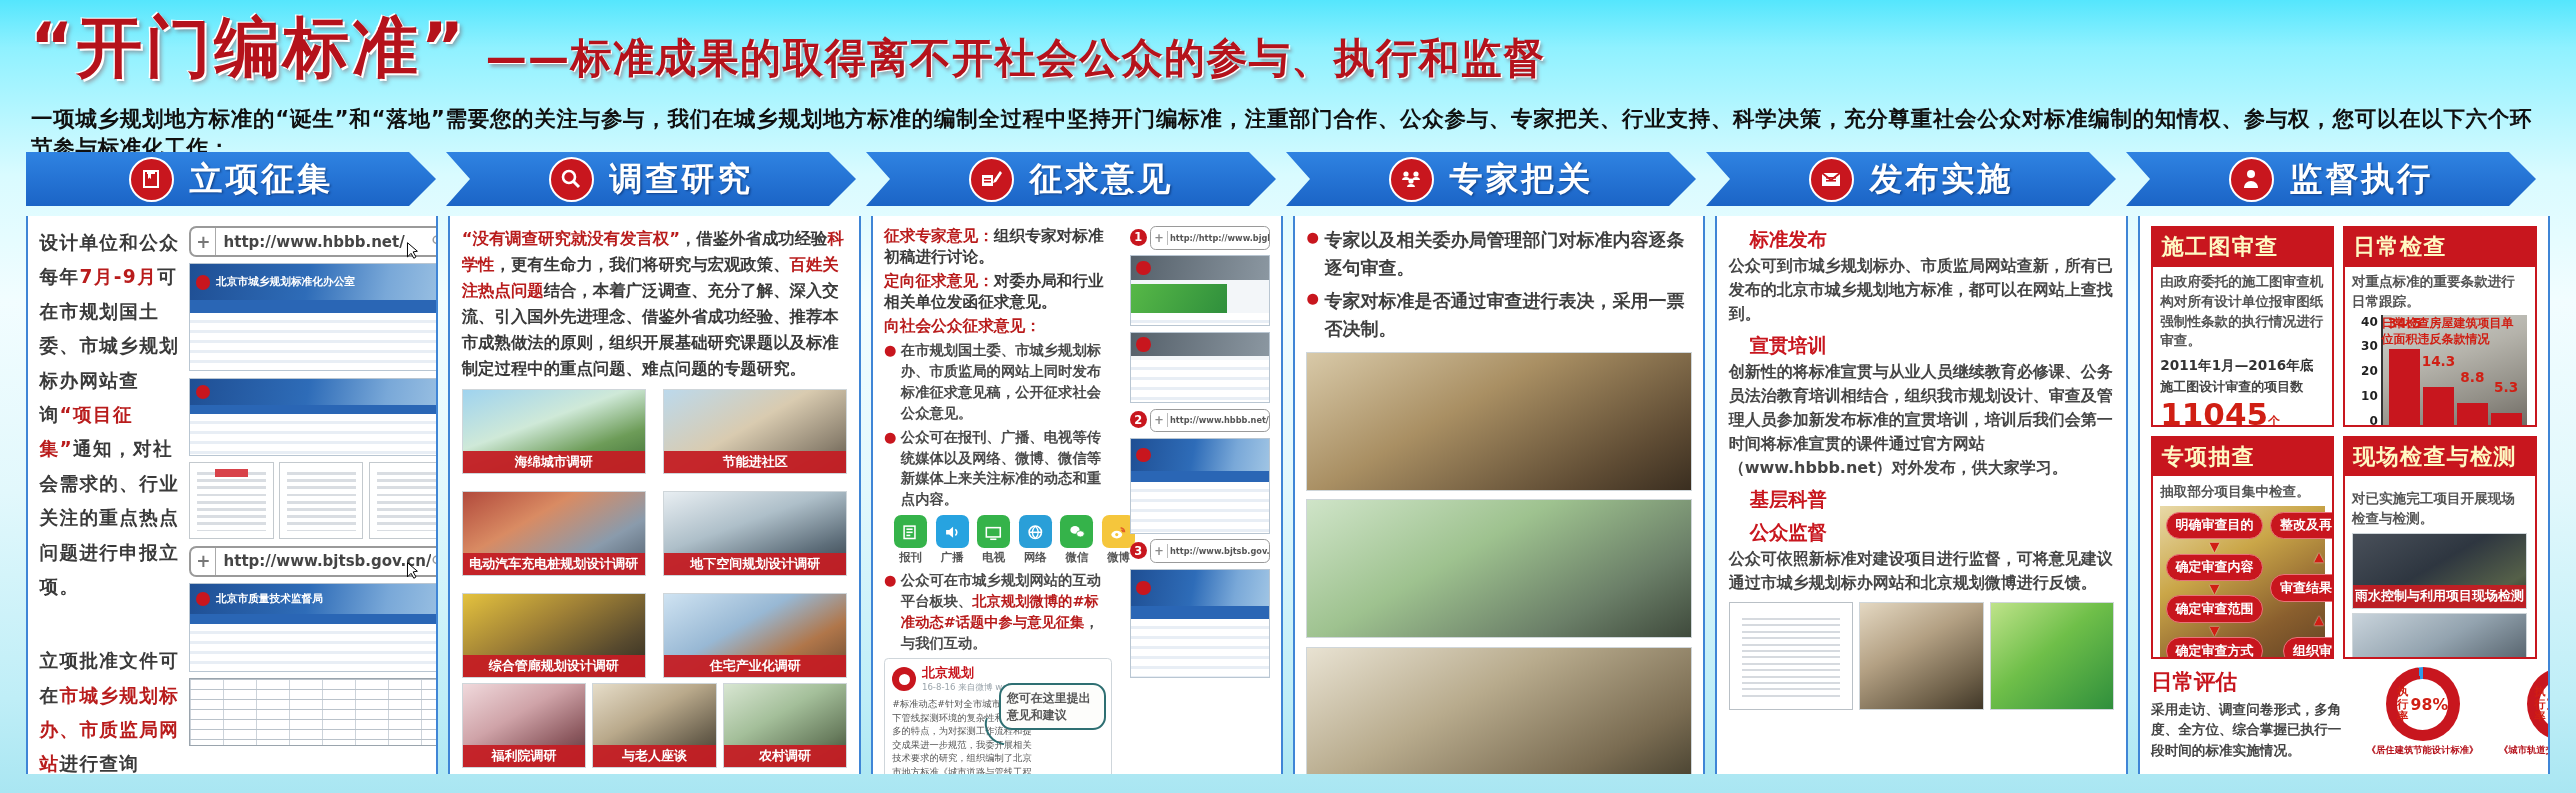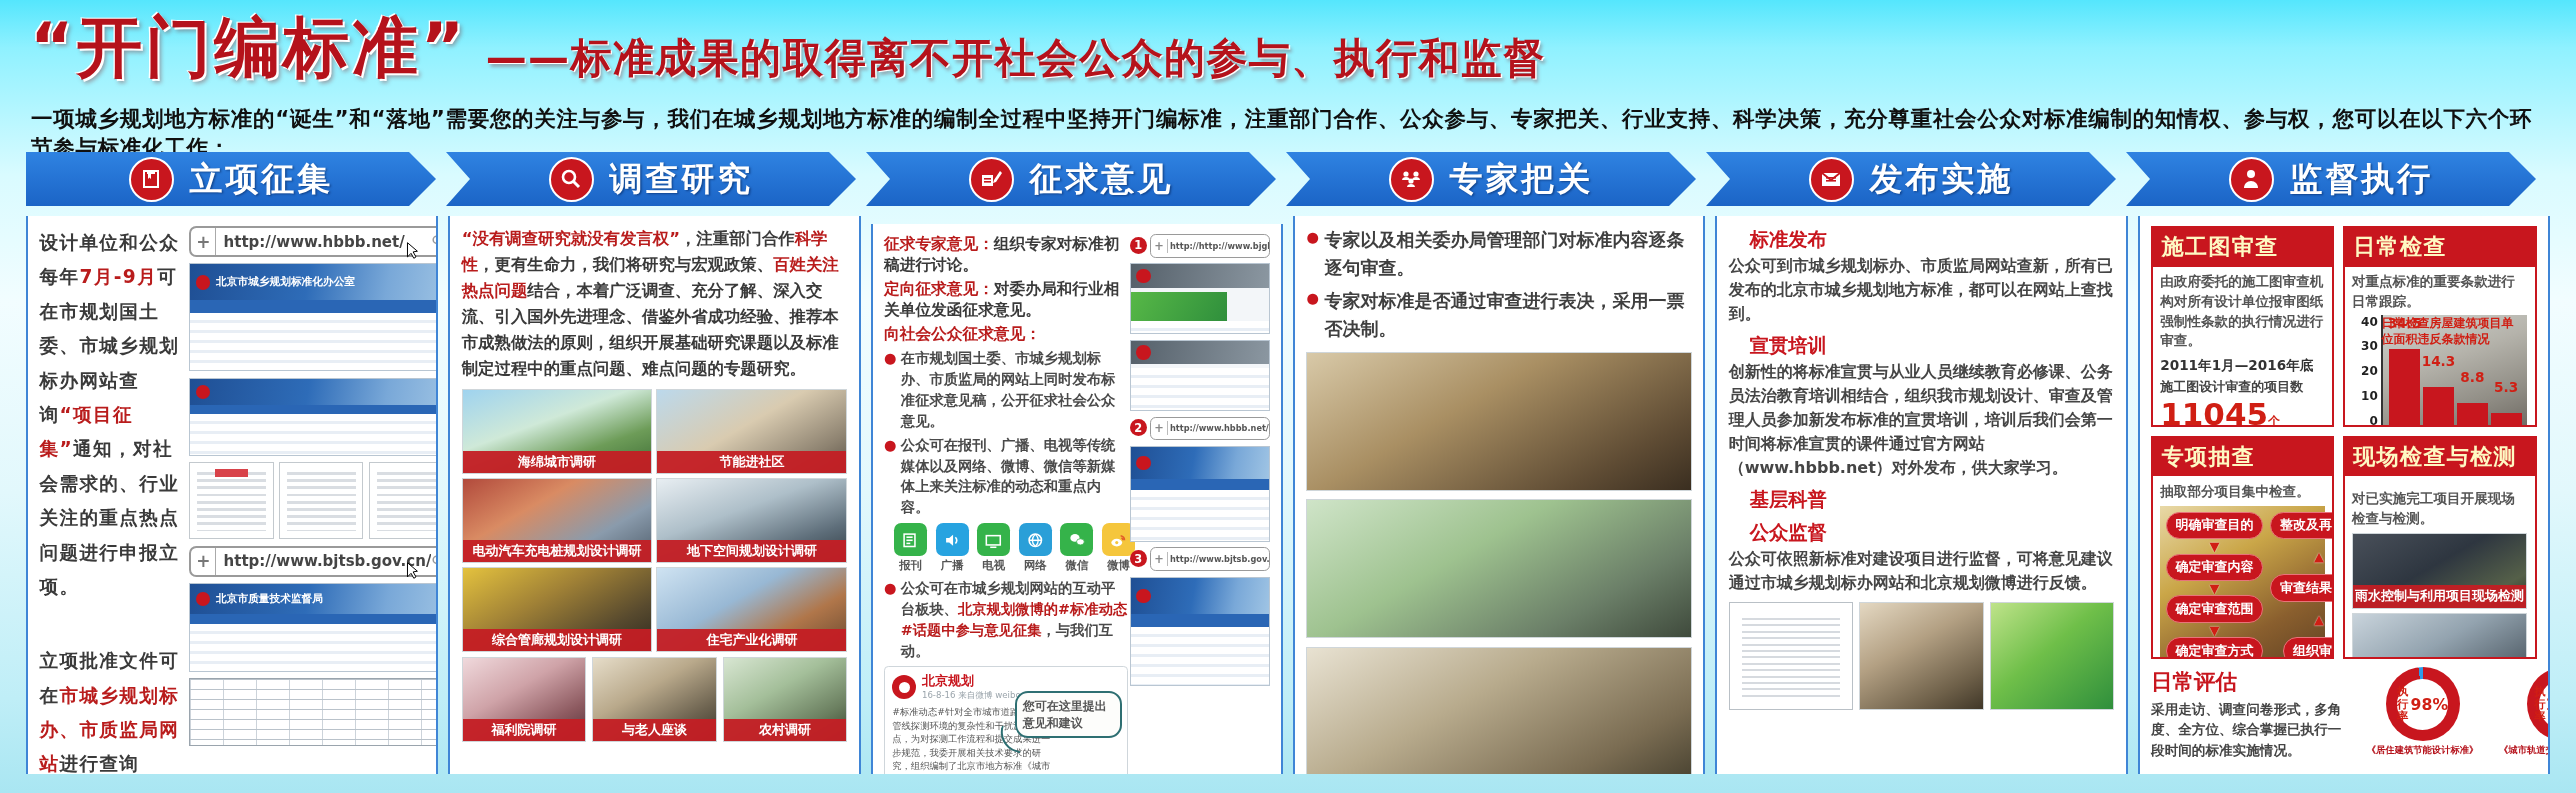--- a/index.html
+++ b/index.html
@@ -44,35 +44,35 @@
      repeating-linear-gradient(180deg,#ffffff 0 7.2px,#e8eef5 7.2px 10px);}
   .docrow{display:flex;gap:5.7px;flex:none;}
   .doc{flex:1;background:#ffffff;border:0.7px solid #c3c9ce;position:relative;overflow:hidden;}
   .doc:before{content:"";position:absolute;left:8%;right:8%;top:12%;bottom:10%;
      background:repeating-linear-gradient(180deg,#d9dde2 0 2.9px,#ffffff 2.9px 7.2px);}
   .doc.redseal:after{content:"";position:absolute;left:30%;top:8%;width:40%;height:10%;background:#d8424a;}
   .tableimg{flex:none;background:#ffffff;border:0.7px solid #9aa4ad;
      background-image:repeating-linear-gradient(180deg,#b9c2ca 0 1.4px,transparent 1.4px 10px),repeating-linear-gradient(90deg,#ccd3da 0 1.4px,transparent 1.4px 33px);}
   
   .p2-para{font-size:16.4px;line-height:1.58;font-weight:bold;color:#444;margin-bottom:7.2px;}
-  .grid2{display:grid;grid-template-columns:1fr 1fr;gap:4px;}
+  .grid2{display:grid;grid-template-columns:1fr 1fr;gap:17px;}
   .grid3{display:grid;grid-template-columns:1fr 1fr 1fr;gap:5.7px;margin-top:5.7px;}
   .ph{position:relative;height:83px;overflow:hidden;border:0.7px solid #cfd6da;}
   .cap{position:absolute;left:0;right:0;bottom:0;background:rgba(196,30,36,.95);color:#fff;font-size:13px;font-weight:bold;text-align:center;padding:2.1px 1.4px;white-space:nowrap;overflow:hidden;}
   .g1{background:linear-gradient(160deg,#9fd3ef 0%,#cfe9d8 40%,#6d9c58 70%,#3c6b34 100%);}
   .g2{background:linear-gradient(150deg,#bcd9ec 0%,#d9cbb0 45%,#8e8371 80%,#5c5347 100%);}
   .g3{background:linear-gradient(150deg,#b24a3c 0%,#d98b63 35%,#8a9bac 70%,#4f5d6b 100%);}
   .g4{background:linear-gradient(160deg,#e8eef2 0%,#aebfc9 40%,#5d6d79 75%,#313c44 100%);}
   .g5{background:linear-gradient(150deg,#e4c23e 0%,#a08136 40%,#584a2e 75%,#2e2a20 100%);}
   .g6{background:linear-gradient(150deg,#cfe3f2 0%,#98b8d4 40%,#b0764a 70%,#6b4a30 100%);}
   .g7{background:linear-gradient(150deg,#f0d9dc 0%,#cfa3a8 40%,#8d5a60 75%,#55343a 100%);}
   .g8{background:linear-gradient(150deg,#e6ddc9 0%,#b9a98b 40%,#6d6350 75%,#3c372c 100%);}
   .g9{background:linear-gradient(150deg,#d8e6d2 0%,#a4bf9a 40%,#6b7f60 75%,#39462f 100%);}
   
-  .p3{display:flex;gap:2px;font-size:14.3px;margin-top:8px;}
+  .p3{display:flex;gap:18px;font-size:14.3px;}
   .p3-left{flex:1;min-width:0;}
   .p3-line{font-size:15.7px;font-weight:bold;color:#3a3a3a;margin-bottom:2.9px;}
   .p3-bullet{display:flex;gap:4.3px;font-size:14.3px;line-height:1.45;font-weight:bold;color:#4a4a4a;margin:3.6px 0;}
   .dotred{color:#c8161e;flex:none;font-size:14.3px;}
   .mediarow{display:flex;gap:8.6px;margin:5.7px 0 5.7px 10px;}
   .micon{display:flex;flex-direction:column;align-items:center;gap:1.4px;font-size:11.4px;color:#555;font-weight:bold;}
   .mbox{width:33px;height:33px;border-radius:7.2px;display:flex;align-items:center;justify-content:center;}
   .weibo{border:1.4px solid #cfd6db;border-radius:4.3px;background:#fff;padding:5.7px 7.2px;position:relative;margin:4.3px 0 5.7px 0;height:123px;}
   .wb-head{display:flex;gap:5.7px;align-items:center;}
   .wb-logo{width:24px;height:24px;border-radius:50%;background:#c8161e;flex:none;position:relative;}
@@ -288,21 +288,21 @@
             <span class="shot-title">北京市质量技术监督局</span>
           </div>
           <div class="shot-nav"></div>
           <div class="shot-body"></div>
         </div>
         <div class="tableimg" style="height:66px;"></div>
       </div>
     </div>
 
     <div class="panel">
-      <div class="p2-para"><span class="red">“没有调查研究就没有发言权”</span><span class="blk">，注重部门合作</span><span class="red">科学性</span><span class="blk">，更有生命力，我们将研究与宏观政策、</span><span class="red">百姓关注热点问题</span><span class="blk">结合，本着广泛调查、充分了解、深入交流、引入国外先进理念、借鉴外省成功经验、推荐本市成熟做法的原则，组织开展基础研究课题以及标准制定过程中的重点问题、难点问题的专题研究。</span></div>
+      <div class="p2-para"><span class="red">“没有调查研究就没有发言权”</span><span class="blk">，借鉴外省成功经验</span><span class="red">科学性</span><span class="blk">，更有生命力，我们将研究与宏观政策、</span><span class="red">百姓关注热点问题</span><span class="blk">结合，本着广泛调查、充分了解、深入交流、引入国外先进理念、借鉴外省成功经验、推荐本市成熟做法的原则，组织开展基础研究课题以及标准制定过程中的重点问题、难点问题的专题研究。</span></div>
       <div class="grid2">
         <div class="ph g1">
             <div class="cap">海绵城市调研</div>
           </div>
         <div class="ph g2">
             <div class="cap">节能进社区</div>
           </div>
         <div class="ph g3">
             <div class="cap">电动汽车充电桩规划设计调研</div>
           </div>

